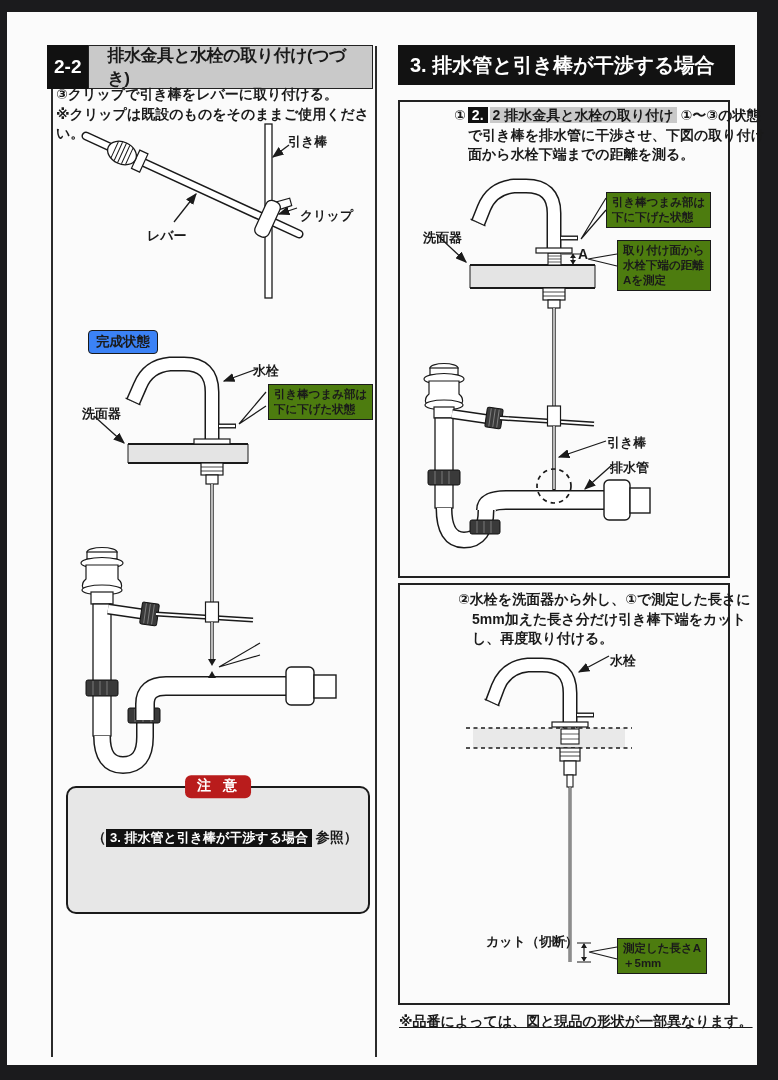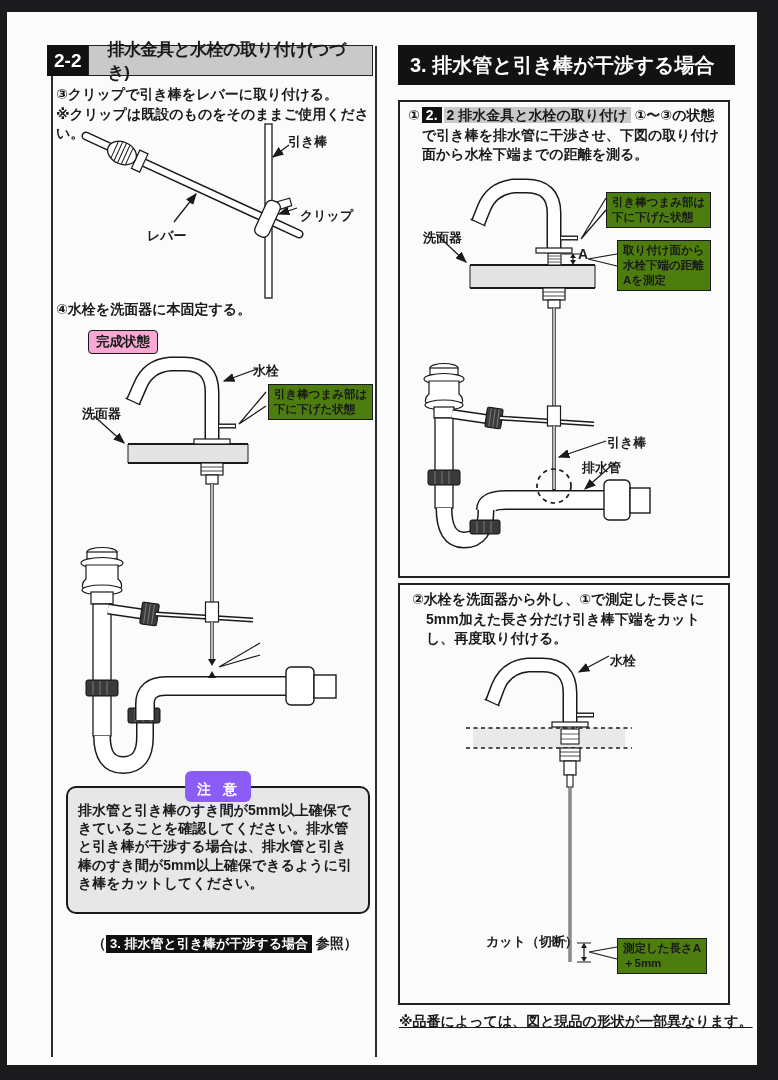--- a/index.html
+++ b/index.html
@@ -3,42 +3,42 @@
 <meta charset="utf-8">
 <style>
   * { box-sizing: border-box; margin: 0; padding: 0; }
   html,body { width: 778px; height: 1080px; }
   body { font-family: "Liberation Sans", "DejaVu Sans", sans-serif; }
   .shot { position: relative; width: 778px; height: 1080px; background:#1b1b1d; color:#1a1a1a; font-weight:700; overflow:hidden; }
   .paper { position:absolute; left:7px; top:12px; width:750px; height:1053px; background:#fbfbfb; }
   .vrule { position:absolute; top:46px; width:2px; height:1011px; background:#2b2b2b; }
 
   
-  .lhdr { position:absolute; left:47px; top:45px; width:326px; height:31px; display:flex;border-radius:14px; }
+  .lhdr { position:absolute; left:47px; top:45px; width:326px; height:44px; display:flex;border-radius:14px; }
   .lhdr-num { background:#111; color:#fff; font-size:19px; display:flex; align-items:center; padding:0 7px; }
   .lhdr-title { flex:1; background:#c9c9c9; border:1.5px solid #222; display:flex; align-items:center; padding:0 18px; font-size:17px; letter-spacing:-0.5px; }
 
   
   .rhdr { position:absolute; left:398px; top:45px; width:337px; height:40px; background:#121212; color:#fff; display:flex; align-items:center; padding:0 12px; font-size:20px; }
 
   .body14 { position:absolute; font-size:14px; line-height:1.4; }
-  .hang { padding-left:14px; text-indent:-14px; }
+  .hang { padding-left:14px; text-indent:-14px;margin-left:46px; }
   .lbl { position:absolute; font-size:13px; white-space:nowrap; line-height:1.2; z-index:4; }
   .callout { position:absolute; border:1.5px solid #1a1a1a; background:#4d7c0f; font-size:11.5px; line-height:1.3; padding:2px 5px; white-space:nowrap; z-index:4; }
-  .badge-box { position:absolute; border:1.5px solid #1a1a1a; border-radius:4px; background:#f9a8d4; font-size:13.5px; padding:2px 7px; z-index:4; }
+  .badge-box { position:absolute; border:1.5px solid #1a1a1a; border-radius:4px; background:#3b82f6; font-size:13.5px; padding:2px 7px; z-index:4; }
   .svgd { position:absolute; z-index:2; }
 
   .rbox { position:absolute; left:398px; width:332px; border:2px solid #222; background:transparent; }
 
   .b-black { background:#111; color:#fff; padding:0 4px; margin:0 2px; }
   .b-gray  { background:#c9c9c9; padding:0 3px; }
 
   
   .caution { position:absolute; left:66px; top:786px; width:304px; height:128px; background:#e7e7e7; border:2px solid #1a1a1a; border-radius:10px; z-index:3; }
-  .caution-badge { position:absolute; left:50%; top:0; transform:translate(-50%,-55%); background:#8b5cf6; color:#fff; font-size:14px; letter-spacing:4px; padding:10px 10px 3px 12px; border-radius:6px; }
+  .caution-badge { position:absolute; left:50%; top:0; transform:translate(-50%,-55%); background:#b91c1c; color:#fff; font-size:14px; letter-spacing:4px; padding:2px 10px 3px 12px; border-radius:6px; }
   .caution-body { padding:13px 9px 2px 10px; font-size:14px; line-height:1.3; }
   .caution-ref { padding:1px 9px 0 24px; font-size:14px;margin-top:40px; }
   .ref-inv { background:#111; color:#fff; font-size:13px; padding:1px 4px 2px; }
 
   .footnote { position:absolute; left:399px; top:1013px; font-size:14px; white-space:nowrap;text-decoration:underline; }
   svg { display:block; }
 </style>
 </head>
 <body>
 
@@ -76,21 +76,20 @@
       <rect x="200" y="78" width="15" height="38" rx="6" fill="#fff" stroke="#1a1a1a" stroke-width="1.3"></rect>
     </g>
     <line x1="229" y1="23" x2="213" y2="35" stroke="#1a1a1a" stroke-width="1.3" marker-end="url(#arA)"></line>
     <line x1="237" y1="86" x2="219" y2="92" stroke="#1a1a1a" stroke-width="1.3" marker-end="url(#arA)"></line>
     <line x1="114" y1="100" x2="136" y2="72" stroke="#1a1a1a" stroke-width="1.3" marker-end="url(#arA)"></line>
   </svg>
   <div class="lbl" style="left:288px; top:134px">引き棒</div>
   <div class="lbl" style="left:300px; top:208px">クリップ</div>
   <div class="lbl" style="left:147px; top:228px">レバー</div>
 
-  <div class="body14" style="left:56px; top:300px; width:318px">④水栓を洗面器に本固定する。</div>
 
   <div class="badge-box" style="left:88px; top:330px">完成状態</div>
 
   <svg class="svgd" style="left:60px; top:352px" width="312" height="428" viewBox="0 0 312 428">
     <defs>
       <marker id="arB" markerWidth="9" markerHeight="7" refX="8" refY="3.5" orient="auto">
         <path d="M0,0 L9,3.5 L0,7 Z" fill="#1a1a1a"></path>
       </marker>
     </defs>
     <rect x="68" y="92" width="120" height="19" fill="#e4e4e4"></rect>
@@ -147,21 +146,20 @@
   </svg>
   <div class="lbl" style="left:253px; top:363px">水栓</div>
   <div class="callout" style="left:268px; top:384px">
     <div>引き棒つまみ部は</div>
     <div>下に下げた状態</div>
   </div>
   <div class="lbl" style="left:82px; top:406px">洗面器</div>
 
   <div class="caution">
     <div class="caution-badge">注 意</div>
-    <div class="caution-body">排水管と引き棒のすき間が5mm以上確保できていることを確認してください。排水管と引き棒が干渉する場合は、排水管と引き棒のすき間が5mm以上確保できるように引き棒をカットしてください。</div>
     <div class="caution-ref">
       <span>（</span><span class="ref-inv">3. 排水管と引き棒が干渉する場合</span><span> 参照）</span>
     </div>
   </div>
 
   <div class="rhdr">3. 排水管と引き棒が干渉する場合</div>
 
   <div class="rbox" style="top:100px; height:478px"></div>
   <div class="body14 hang" style="left:408px; top:106px; width:316px; z-index:3">
     <span>①</span><span class="b-black">2.</span><span class="b-gray">2 排水金具と水栓の取り付け</span><span> ①〜③の状態で引き棒を排水管に干渉させ、下図の取り付け面から水栓下端までの距離を測る。</span>
@@ -237,21 +235,21 @@
     <div>引き棒つまみ部は</div>
     <div>下に下げた状態</div>
   </div>
   <div class="callout" style="left:617px; top:240px">
     <div>取り付け面から</div>
     <div>水栓下端の距離</div>
     <div>Aを測定</div>
   </div>
   <div class="lbl" style="left:578px; top:246px; font-size:14px">A</div>
   <div class="lbl" style="left:607px; top:435px">引き棒</div>
-  <div class="lbl" style="left:582px; top:460px">排水管</div>
+  <div class="lbl" style="left:610px; top:460px">排水管</div>
 
   <div class="rbox" style="top:583px; height:422px"></div>
   <div class="body14 hang" style="left:412px; top:590px; width:316px; z-index:3">②水栓を洗面器から外し、①で測定した長さに5mm加えた長さ分だけ引き棒下端をカットし、再度取り付ける。</div>
 
   <svg class="svgd" style="left:410px; top:645px" width="315" height="360" viewBox="0 0 315 360">
     <defs>
       <marker id="arD" markerWidth="9" markerHeight="7" refX="8" refY="3.5" orient="auto">
         <path d="M0,0 L9,3.5 L0,7 Z" fill="#1a1a1a"></path>
       </marker>
     </defs>

